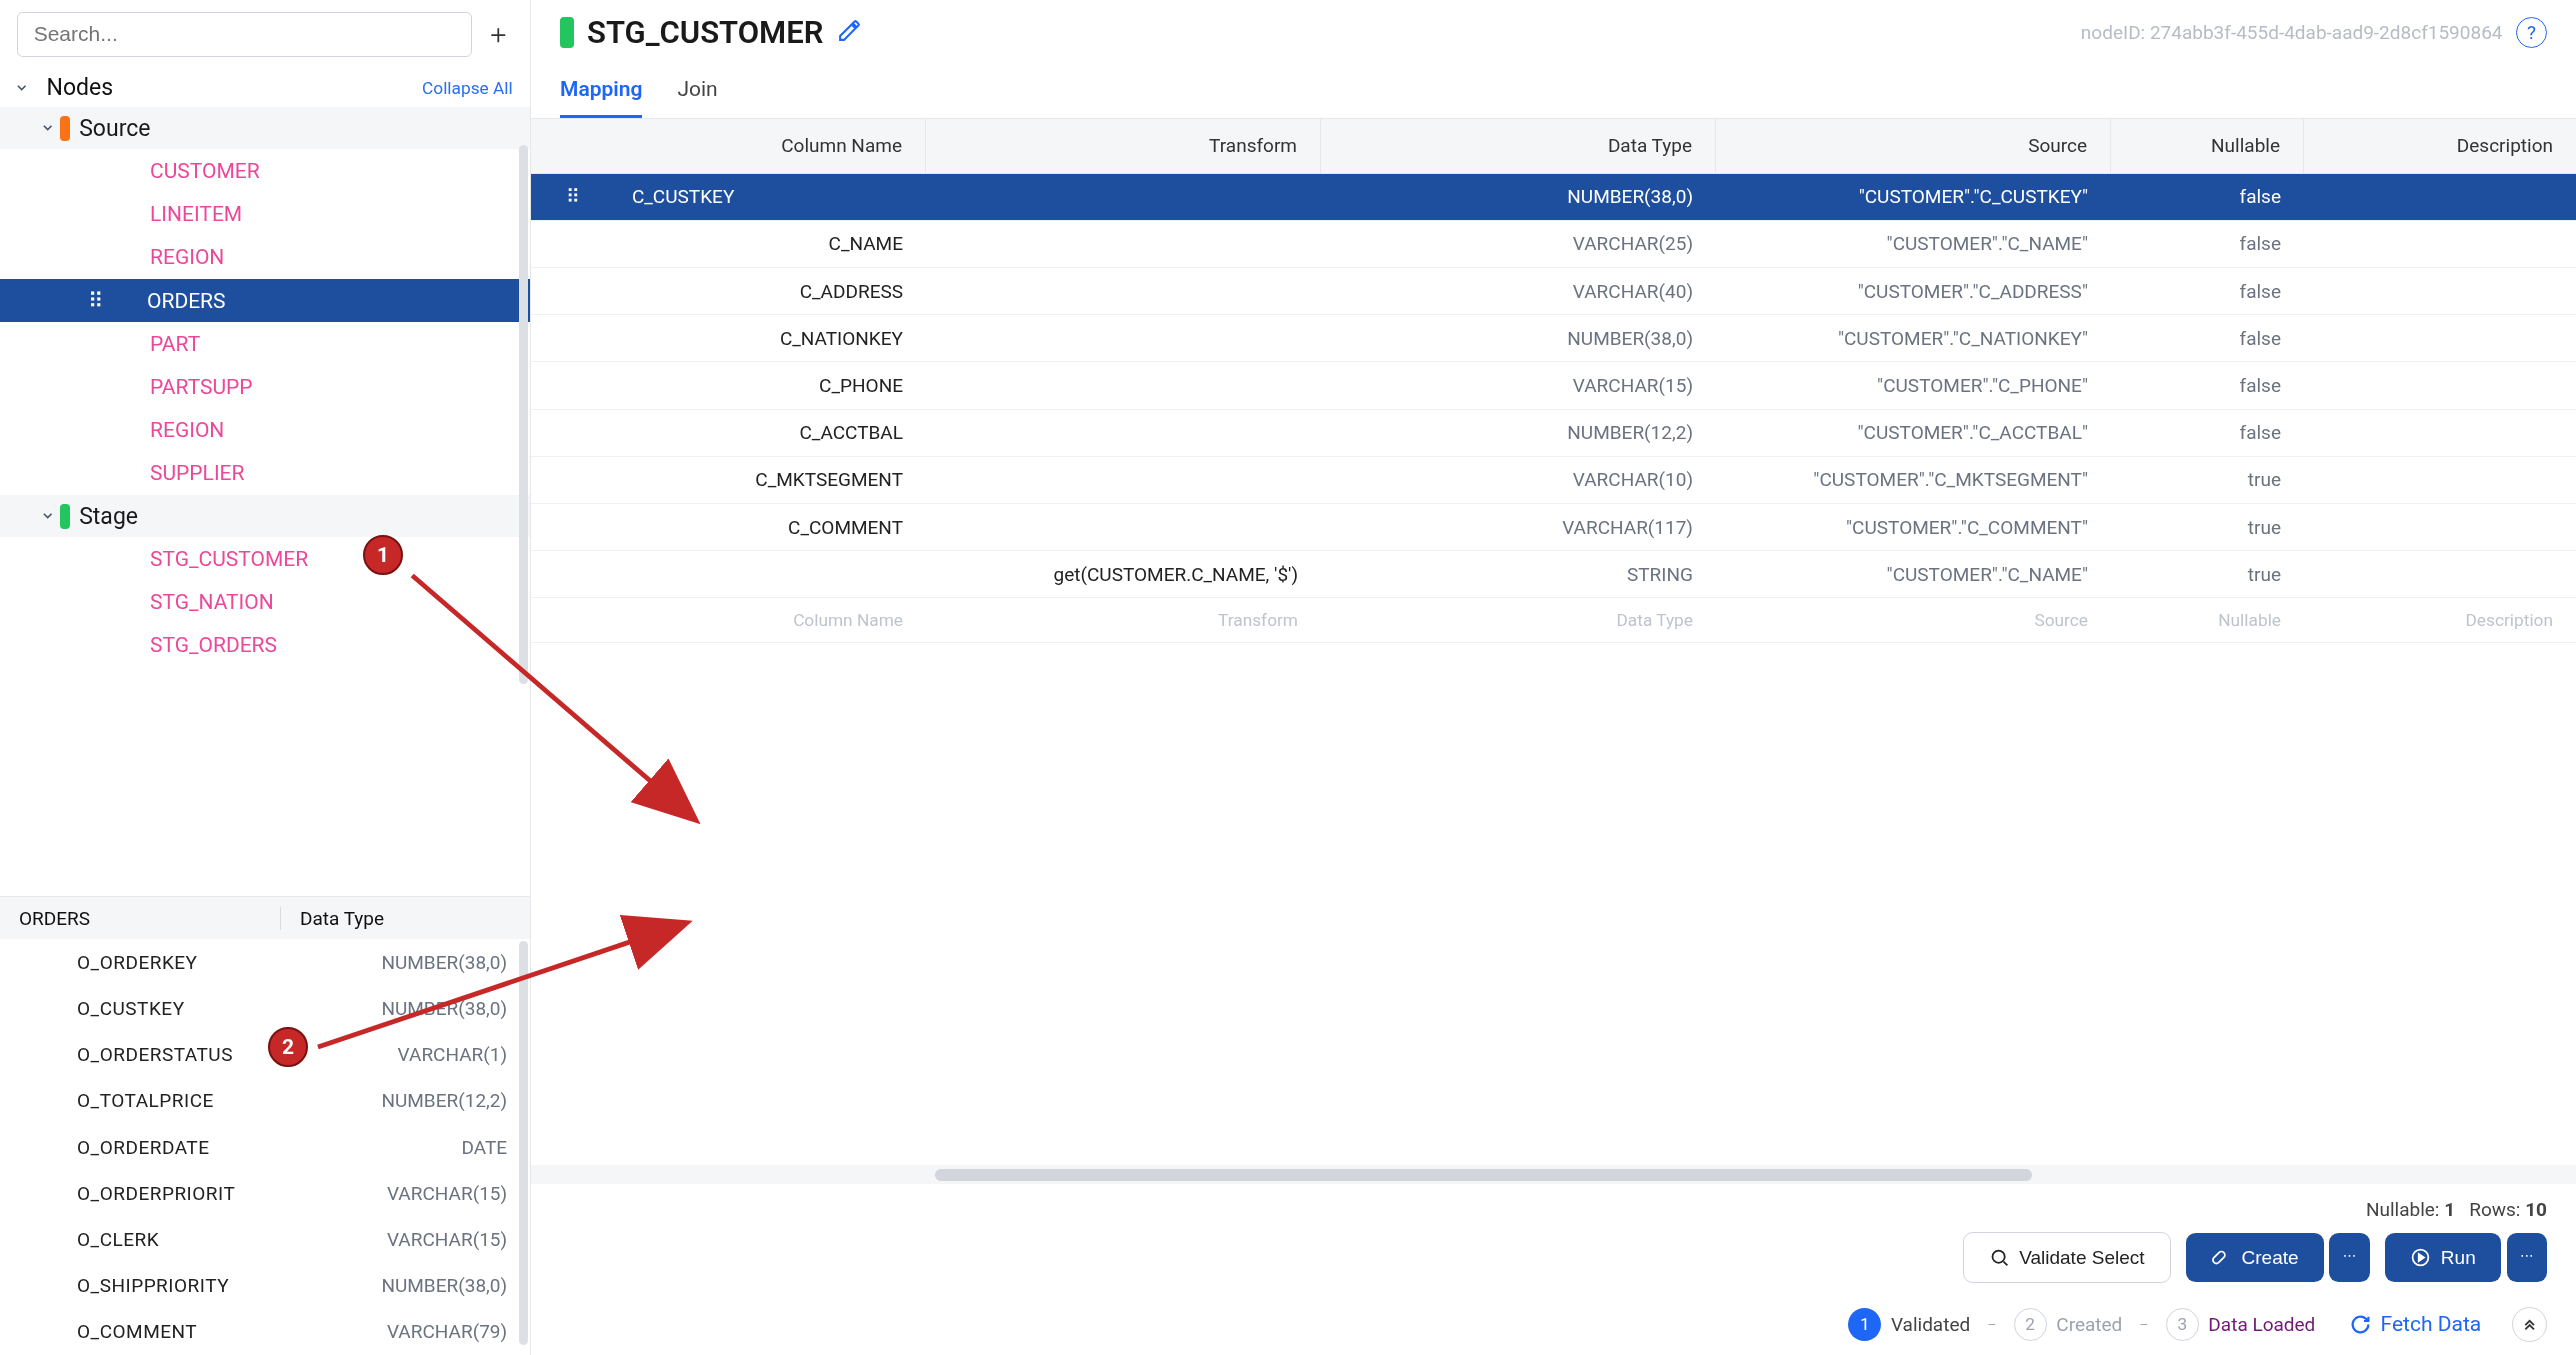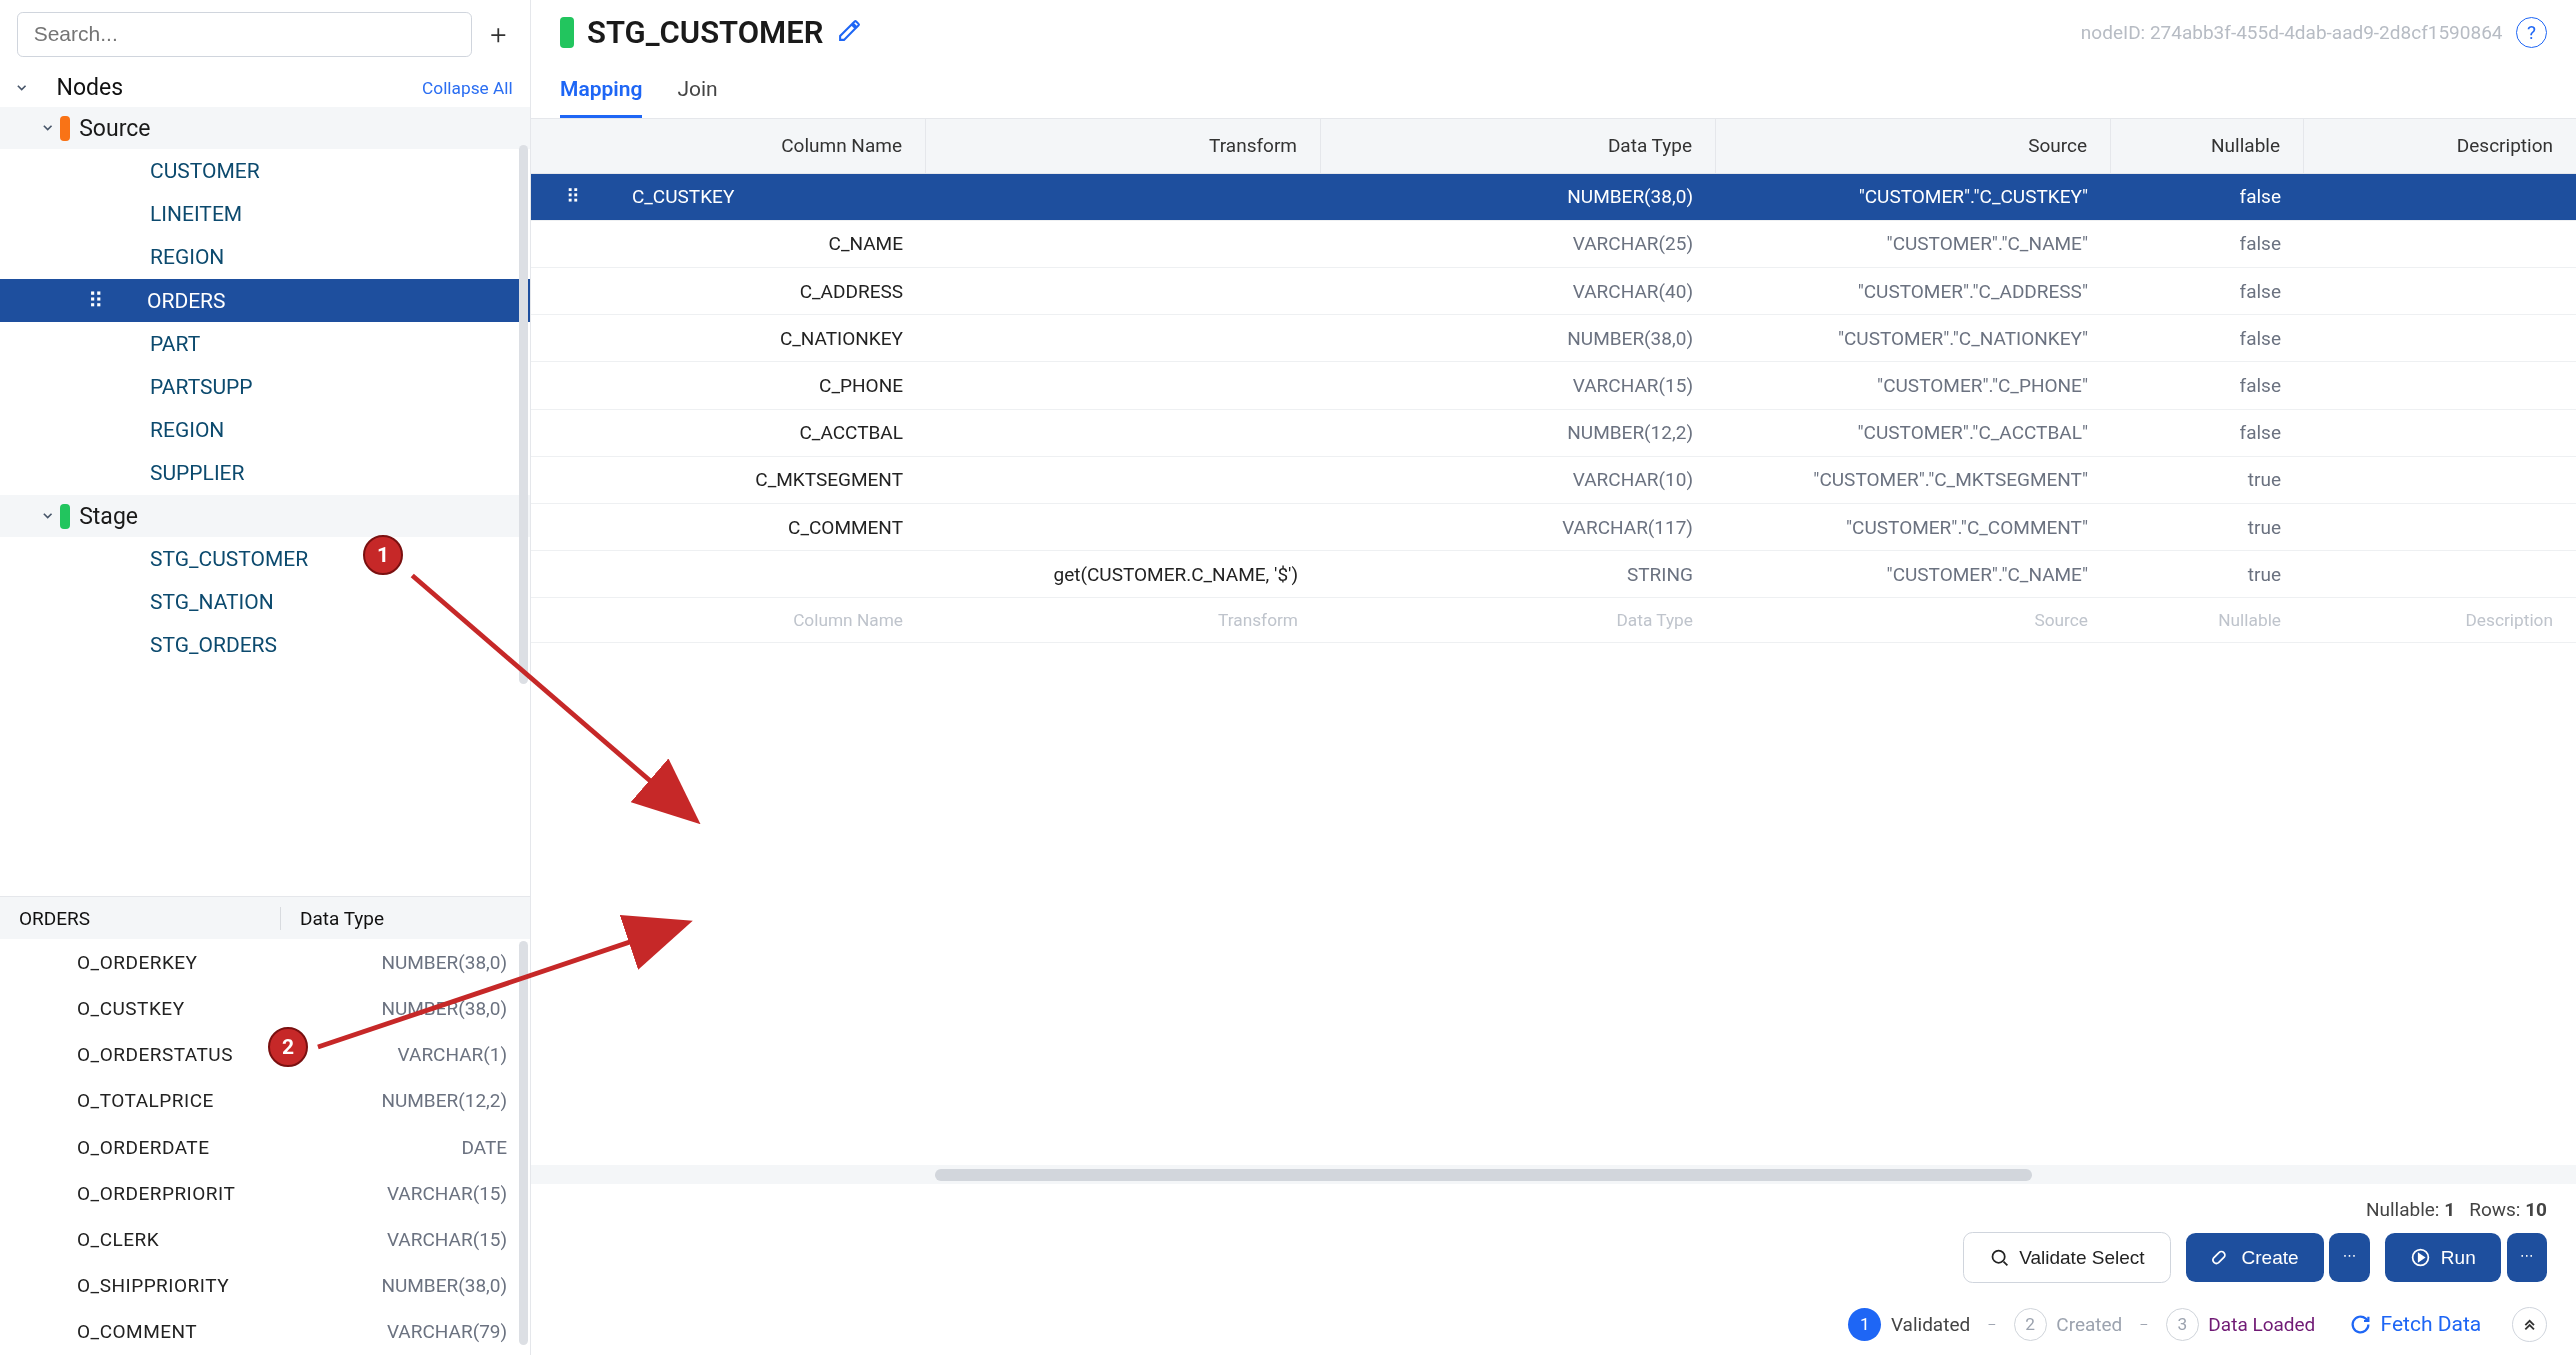--- a/index.html
+++ b/index.html
@@ -36,36 +36,36 @@
 .add-btn { width: 29px; height: 29px; display:flex; align-items:center; justify-content:center; font-size: 27px; color:#333; cursor:pointer; }
 
 .tree-region { position: relative; flex: 1; display:flex; flex-direction:column; overflow:hidden; }
 .tree-scroll { overflow-y:auto; flex:1; padding-bottom:9.6px; }
 
 .nodes-header {
   display:flex; align-items:center; padding: 5.8px 17.3px 5.8px 9.6px;
 }
 .chevron { width:25px; height:25px; display:inline-flex; align-items:center; justify-content:center; color:#475569; }
 .chevron svg { width:15.4px; height:15.4px; }
-.nodes-header .label { font-size: 23px; color:#111; flex:1; margin-left: 22px; }
+.nodes-header .label { font-size: 23px; color:#111; flex:1; margin-left: 12px; }
 .collapse-all { color:#2b6ef2; font-size: 17.3px; cursor:pointer; }
 
 .group-row {
   display:flex; align-items:center; padding: 7.7px 17.3px 7.7px 35px;
   background:#f4f6f8;
 }
 .group-row .group-label { font-size: 23px; color:#1a1a1a; margin-left:9.6px; }
 .color-chip { width:9.6px; height:25px; border-radius: 3.9px; }
 .chip-orange { background:#f97316; }
 .chip-green { background:#22c55e; }
 
 .tree-item {
   padding: 9.6px 17.3px 9.6px 150px;
   font-size: 21px;
-  color:#0c4a6e;
+  color:#ec4899;
   cursor:pointer;
 }
 .tree-item.selected {
   background:#1e4f9e;
   color:#fff;
   display:flex; align-items:center;
 }
 .tree-item.selected .drag-dots { margin-left:-62px; margin-right:40px; color:#fff; }
 .drag-dots { color:#fff; width:19px; display:inline-block; letter-spacing:1.9px;}
 

